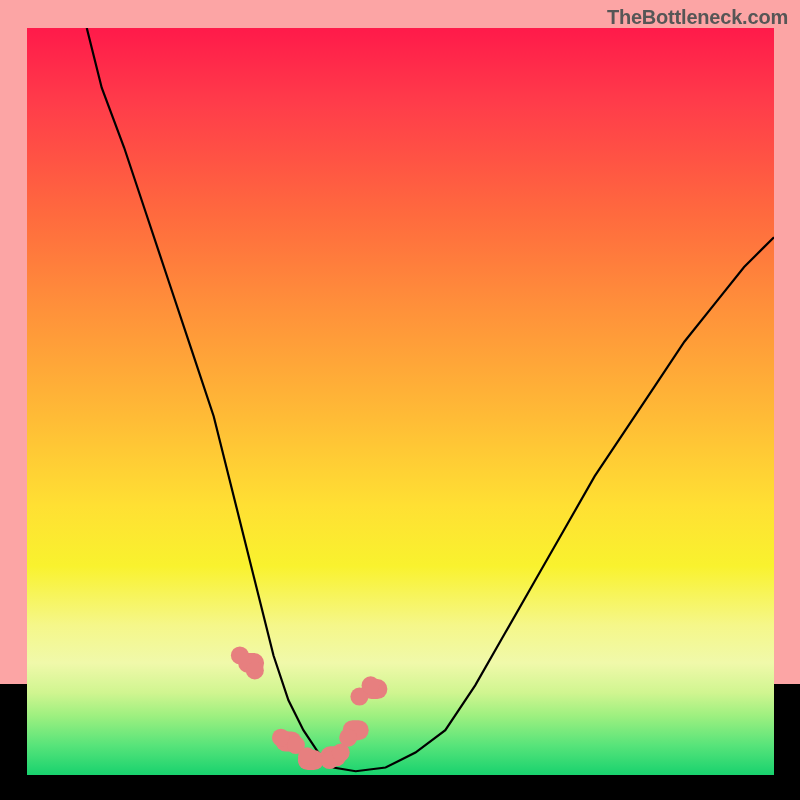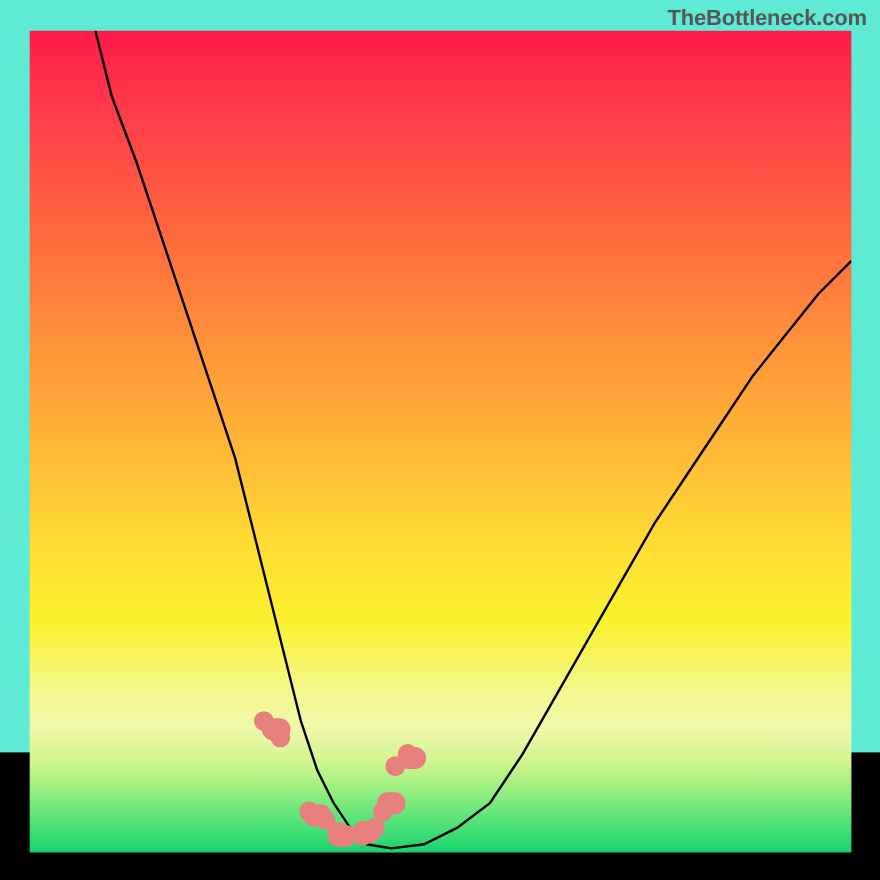--- a/index.html
+++ b/index.html
@@ -1,21 +1,21 @@
 <!DOCTYPE html>
 <html><head>
 <meta charset="utf-8">
 <style>
   * { margin: 0; padding: 0; box-sizing: border-box; }
   html, body { width: 800px; height: 800px; background: #000; overflow: hidden; }
   .container {
     position: relative;
     width: 800px;
     height: 684px;
-    background: #5eead4;
+    background: #fca5a5;
   }
   .plot-area {
     position: absolute;
     left: 27px;
     top: 28px;
     width: 747px;
     height: 747px;
     background: linear-gradient(to bottom,
       #ff1a4a 0%,
       #ff3c4a 10%,

